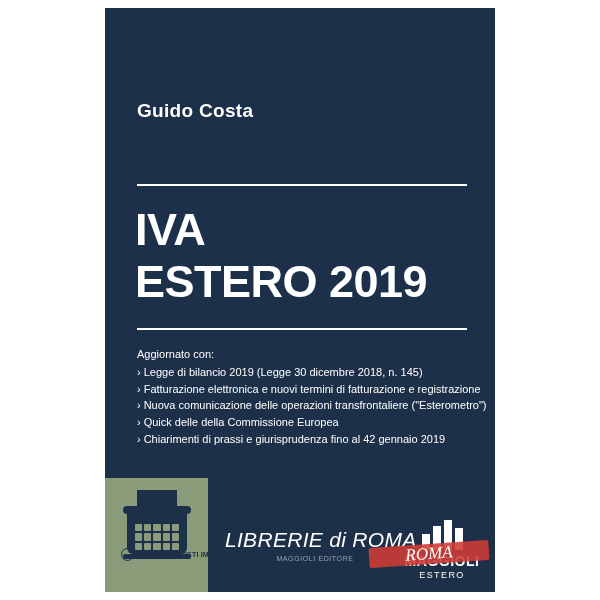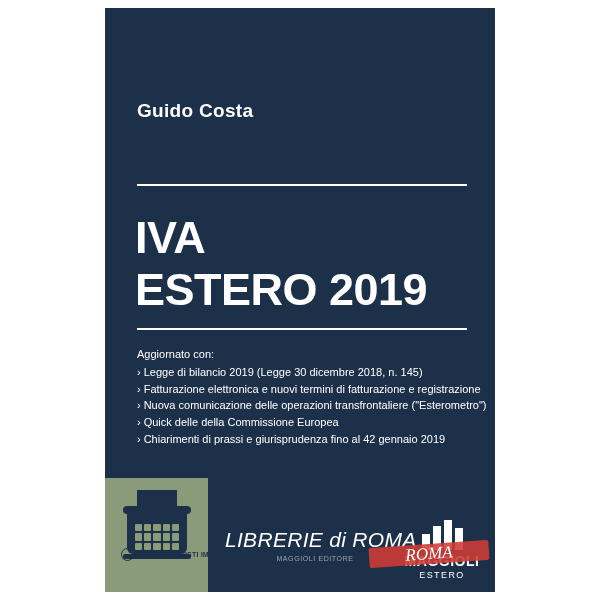--- a/index.html
+++ b/index.html
@@ -44,21 +44,21 @@
     width: 330px;
     height: 2px;
     background: #ffffff;
   }
   .rule-top { top: 176px; }
   .rule-bottom { top: 320px; }
 
   .title {
     position: absolute;
     left: 30px;
-    top: 204px;
+    top: 196px;
     color: #ffffff;
     font-weight: bold;
     font-size: 45px;
     line-height: 52px;
     letter-spacing: -0.5px;
   }
   .title .line2 { display: block; }
 
   .subhead {
     position: absolute;

